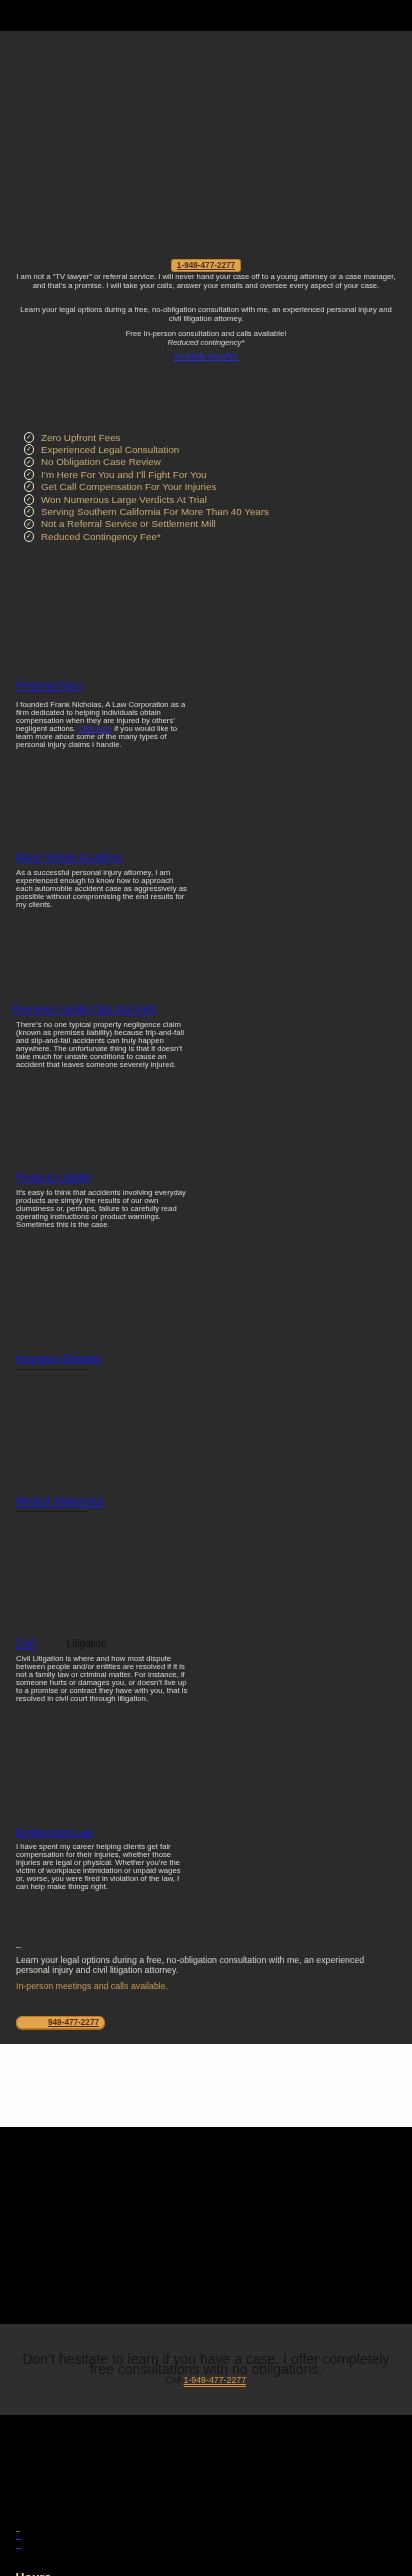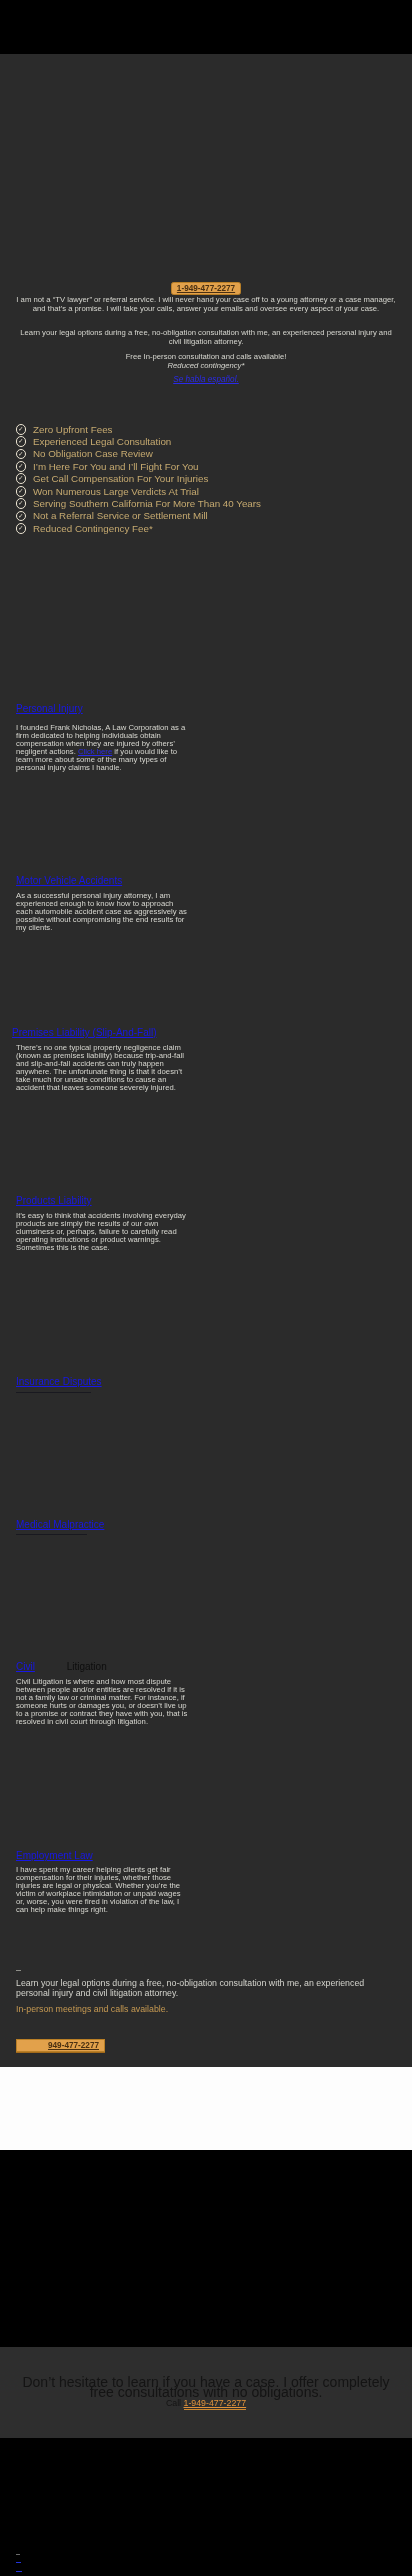--- a/index.html
+++ b/index.html
@@ -1,20 +1,20 @@
 <!DOCTYPE html>
 <html style="font-size:8.2px"><head>
 <meta charset="utf-8">
 <style>
   html,body{margin:0;padding:0;}
   body{
     width:412px;height:3396px;position:relative;background:#000;
     font-family:"Liberation Sans", sans-serif;overflow:hidden;
   }
-  .abs{position:absolute;margin-top:23px;}
+  .abs{position:absolute;}
   
   .band-top-black{top:0;left:0;width:412px;height:31px;background:#000;}
   .band-main{top:31px;left:0;width:412px;height:2013px;background:#2b2b2b;}
   .band-white{top:2044px;left:0;width:412px;height:83px;background:#fdfdfd;}
   .band-black-mid{top:2128px;left:0;width:412px;height:196px;background:#000;}
   .band-cta{top:2324px;left:0;width:412px;height:91px;background:#2e2e2e;}
   .band-footer{top:2415px;left:0;width:412px;height:981px;background:#000;}
 
   
   .phone-badge{
@@ -25,21 +25,21 @@
   .badge1-wrap{top:259px;left:0;width:412px;text-align:center;}
   .hero-p{color:#d7d7d0;font-size:7.7px;line-height:9px;text-align:center;}
   .hero-p1{top:272px;left:15.5px;width:381px;}
   .hero-p2{top:305px;left:15.5px;width:381px;}
   .hero-free{top:329px;left:15.5px;width:381px;}
   .hero-reduced{top:338px;left:15.5px;width:381px;font-style:italic;}
   .espanol{top:352px;left:0;width:412px;text-align:center;}
   .espanol a{color:#2a2ae8;font-size:8.2px;font-style:italic;text-decoration:underline;cursor:pointer;text-align:center;}
 
   
-  .checklist{top:423px;left:15.5px;width:309px;list-style:none;margin:0;padding:0;}
+  .checklist{top:423px;left:15.5px;width:309px;list-style:none;margin:8px;padding:0;}
   .checklist li{height:12.4px;display:flex;align-items:center;}
   .check-icon{
     width:8.8px;height:8.8px;border:0.8px solid #ece5d3;border-radius:50%;
     color:#ece5d3;font-size:6.2px;line-height:8.8px;text-align:center;
     display:inline-block;margin-right:6.7px;flex:0 0 auto;
   }
   .check-label{color:#c6aa70;font-size:9.8px;white-space:nowrap;}
 
   
   .heading{font-size:10px;line-height:12.4px;}
@@ -47,21 +47,21 @@
   .heading .dark{color:#0e0e0e;text-decoration:none;padding-left:29px;}
   .para{color:#d8d8d1;font-size:7.7px;line-height:8px;width:174px;}
   .para a{color:#2a2ae8;text-decoration:underline;cursor:pointer;}
   .thin-line{height:0.5px;background:#191920;}
 
   
   .dash{top:1947px;left:16px;width:5.2px;height:1px;background:#8f8f89;}
   .learn{top:1956px;left:16px;width:379px;color:#d5d5ce;font-size:8.8px;line-height:9.8px;}
   .inperson{top:1981px;left:16px;color:#c79a52;font-size:8.8px;}
   .badge2-wrap{top:2016px;left:16px;}
-  .badge2-wrap .phone-badge{border-radius:0;box-shadow:0 1px 0 #a36a1a;padding-left:31px;}
+  .badge2-wrap .phone-badge{border-radius:6px;box-shadow:0 1px 0 #a36a1a;padding-left:31px;}
 
   
   .cta-text{top:2354px;left:18px;width:376px;text-align:center;color:#141414;font-size:14px;line-height:10px;}
   .cta-call{top:2375px;left:0;width:412px;text-align:center;color:#141414;font-size:8.8px;line-height:10.3px;}
   .cta-call a{color:#e2933b;text-decoration:underline;border-bottom:1px solid #cf8830;padding-bottom:0.5px;cursor:pointer;}
 
   
   .mini-bar{height:1px;}
   .hours{top:2571px;left:15.5px;color:#f6d79a;font-size:12.4px;font-weight:bold;}
 </style>

